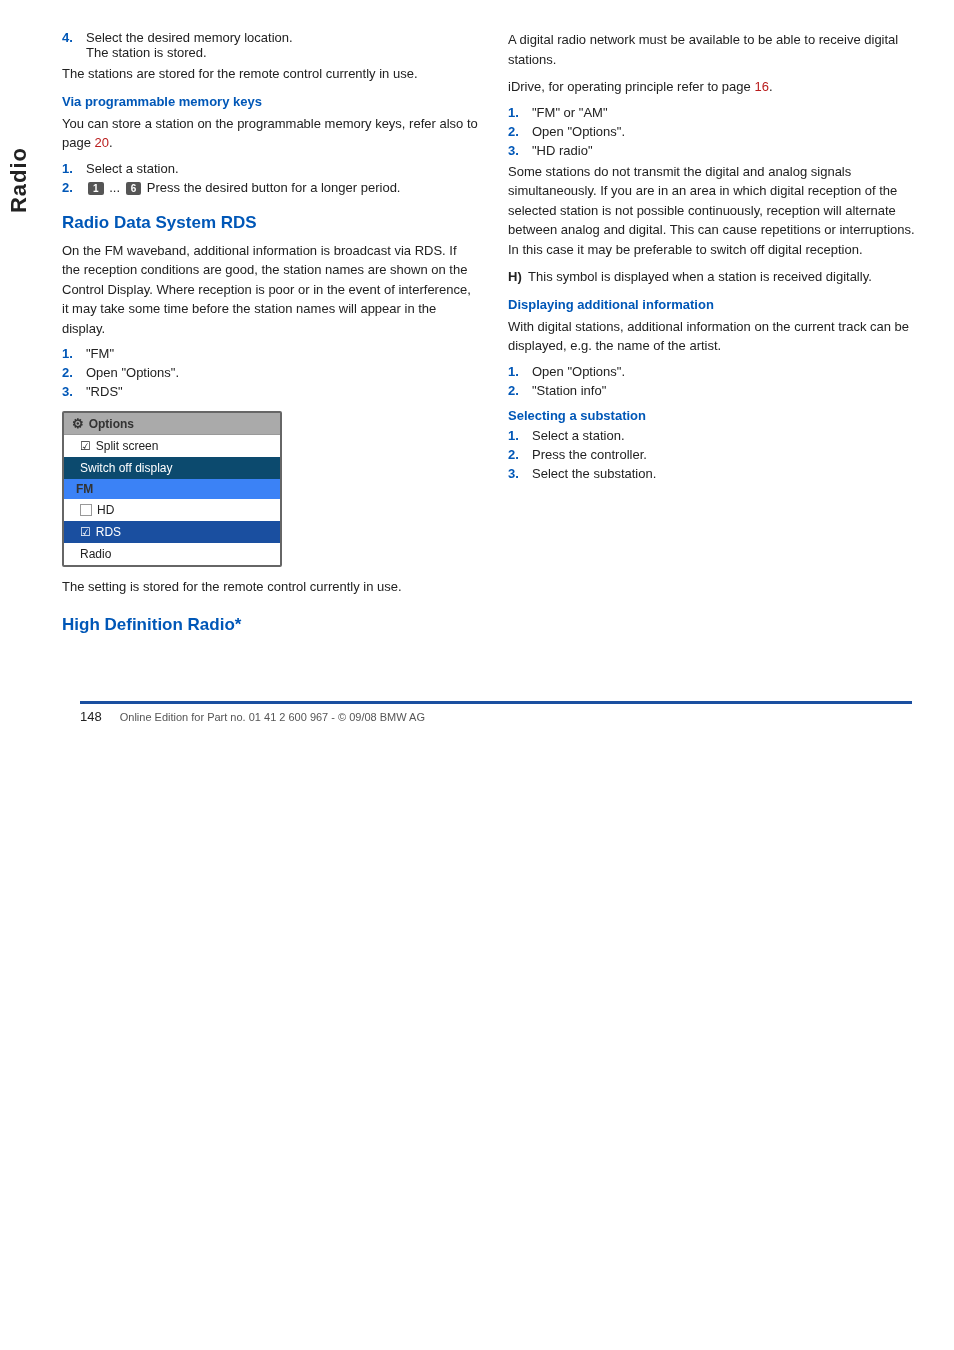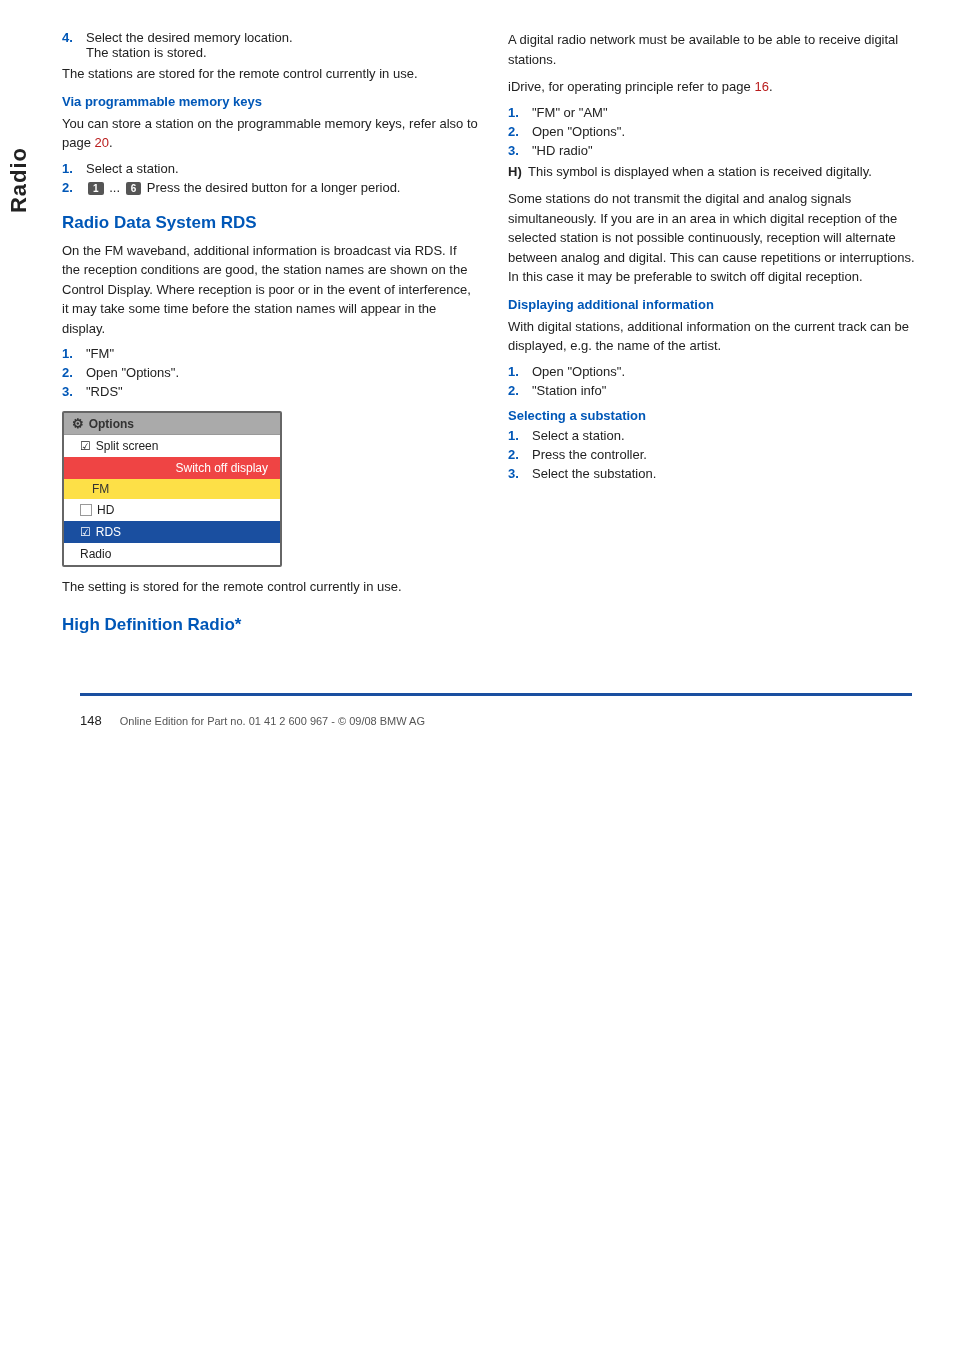--- a/index.html
+++ b/index.html
@@ -130,29 +130,28 @@
     }
     .options-menu-item {
       padding: 4px 12px 4px 16px;
       font-size: 12px;
       color: #222;
       display: flex;
       align-items: center;
       gap: 5px;
     }
     .options-menu-item.highlighted {
-      background: #ef4444;
+      background: #0c4a6e;
       color: #fff;
-      justify-content: flex-end;
     }
     .options-menu-item.section-label {
-      background: #fde047;
-      font-weight: normal;
+      background: #3b82f6;
+      font-weight: bold;
       color: #333;
-      padding: 3px 28px;
+      padding: 3px 12px;
     }
     .options-menu-item .checkbox-icon {
       width: 12px;
       height: 12px;
       border: 1px solid #999;
       display: inline-block;
       background: #fff;
       vertical-align: middle;
     }
 
@@ -161,22 +160,22 @@
       display: inline-block;
       font-weight: bold;
       font-size: 13px;
       color: #222;
       margin-right: 3px;
     }
 
     
     .page-footer {
       border-top: 3px solid #1a4fa0;
-      margin: 30px 42px 0 80px;
-      padding-top: 17px;
+      margin: 38px 42px 0 80px;
+      padding-top: 5px;
       display: flex;
       align-items: baseline;
       gap: 18px;
     }
     .page-number {
       font-size: 13px;
       font-weight: normal;
       color: #222;
     }
     .footer-text {
@@ -295,25 +294,25 @@
     </div>
     <div class="step-item">
       <span class="step-num" style="color:#0057b7;">2.</span>
       <span class="step-text">Open "Options".</span>
     </div>
     <div class="step-item">
       <span class="step-num" style="color:#0057b7;">3.</span>
       <span class="step-text">"HD radio"</span>
     </div>
 
+    <p>Some stations do not transmit the digital and analog signals simultaneously. If you are in an area in which digital reception of the selected station is not possible continuously, reception will alternate between analog and digital. This can cause repetitions or interruptions. In this case it may be preferable to switch off digital reception.</p>
+
     <p>
       <span class="hd-symbol">H)</span> This symbol is displayed when a station is received digitally.
     </p>
-
-    <p>Some stations do not transmit the digital and analog signals simultaneously. If you are in an area in which digital reception of the selected station is not possible continuously, reception will alternate between analog and digital. This can cause repetitions or interruptions. In this case it may be preferable to switch off digital reception.</p>
 
     <div class="section-heading">Displaying additional information</div>
     <p>With digital stations, additional information on the current track can be displayed, e.g. the name of the artist.</p>
 
     <div class="step-item">
       <span class="step-num" style="color:#0057b7;">1.</span>
       <span class="step-text">Open "Options".</span>
     </div>
     <div class="step-item">
       <span class="step-num" style="color:#0057b7;">2.</span>

